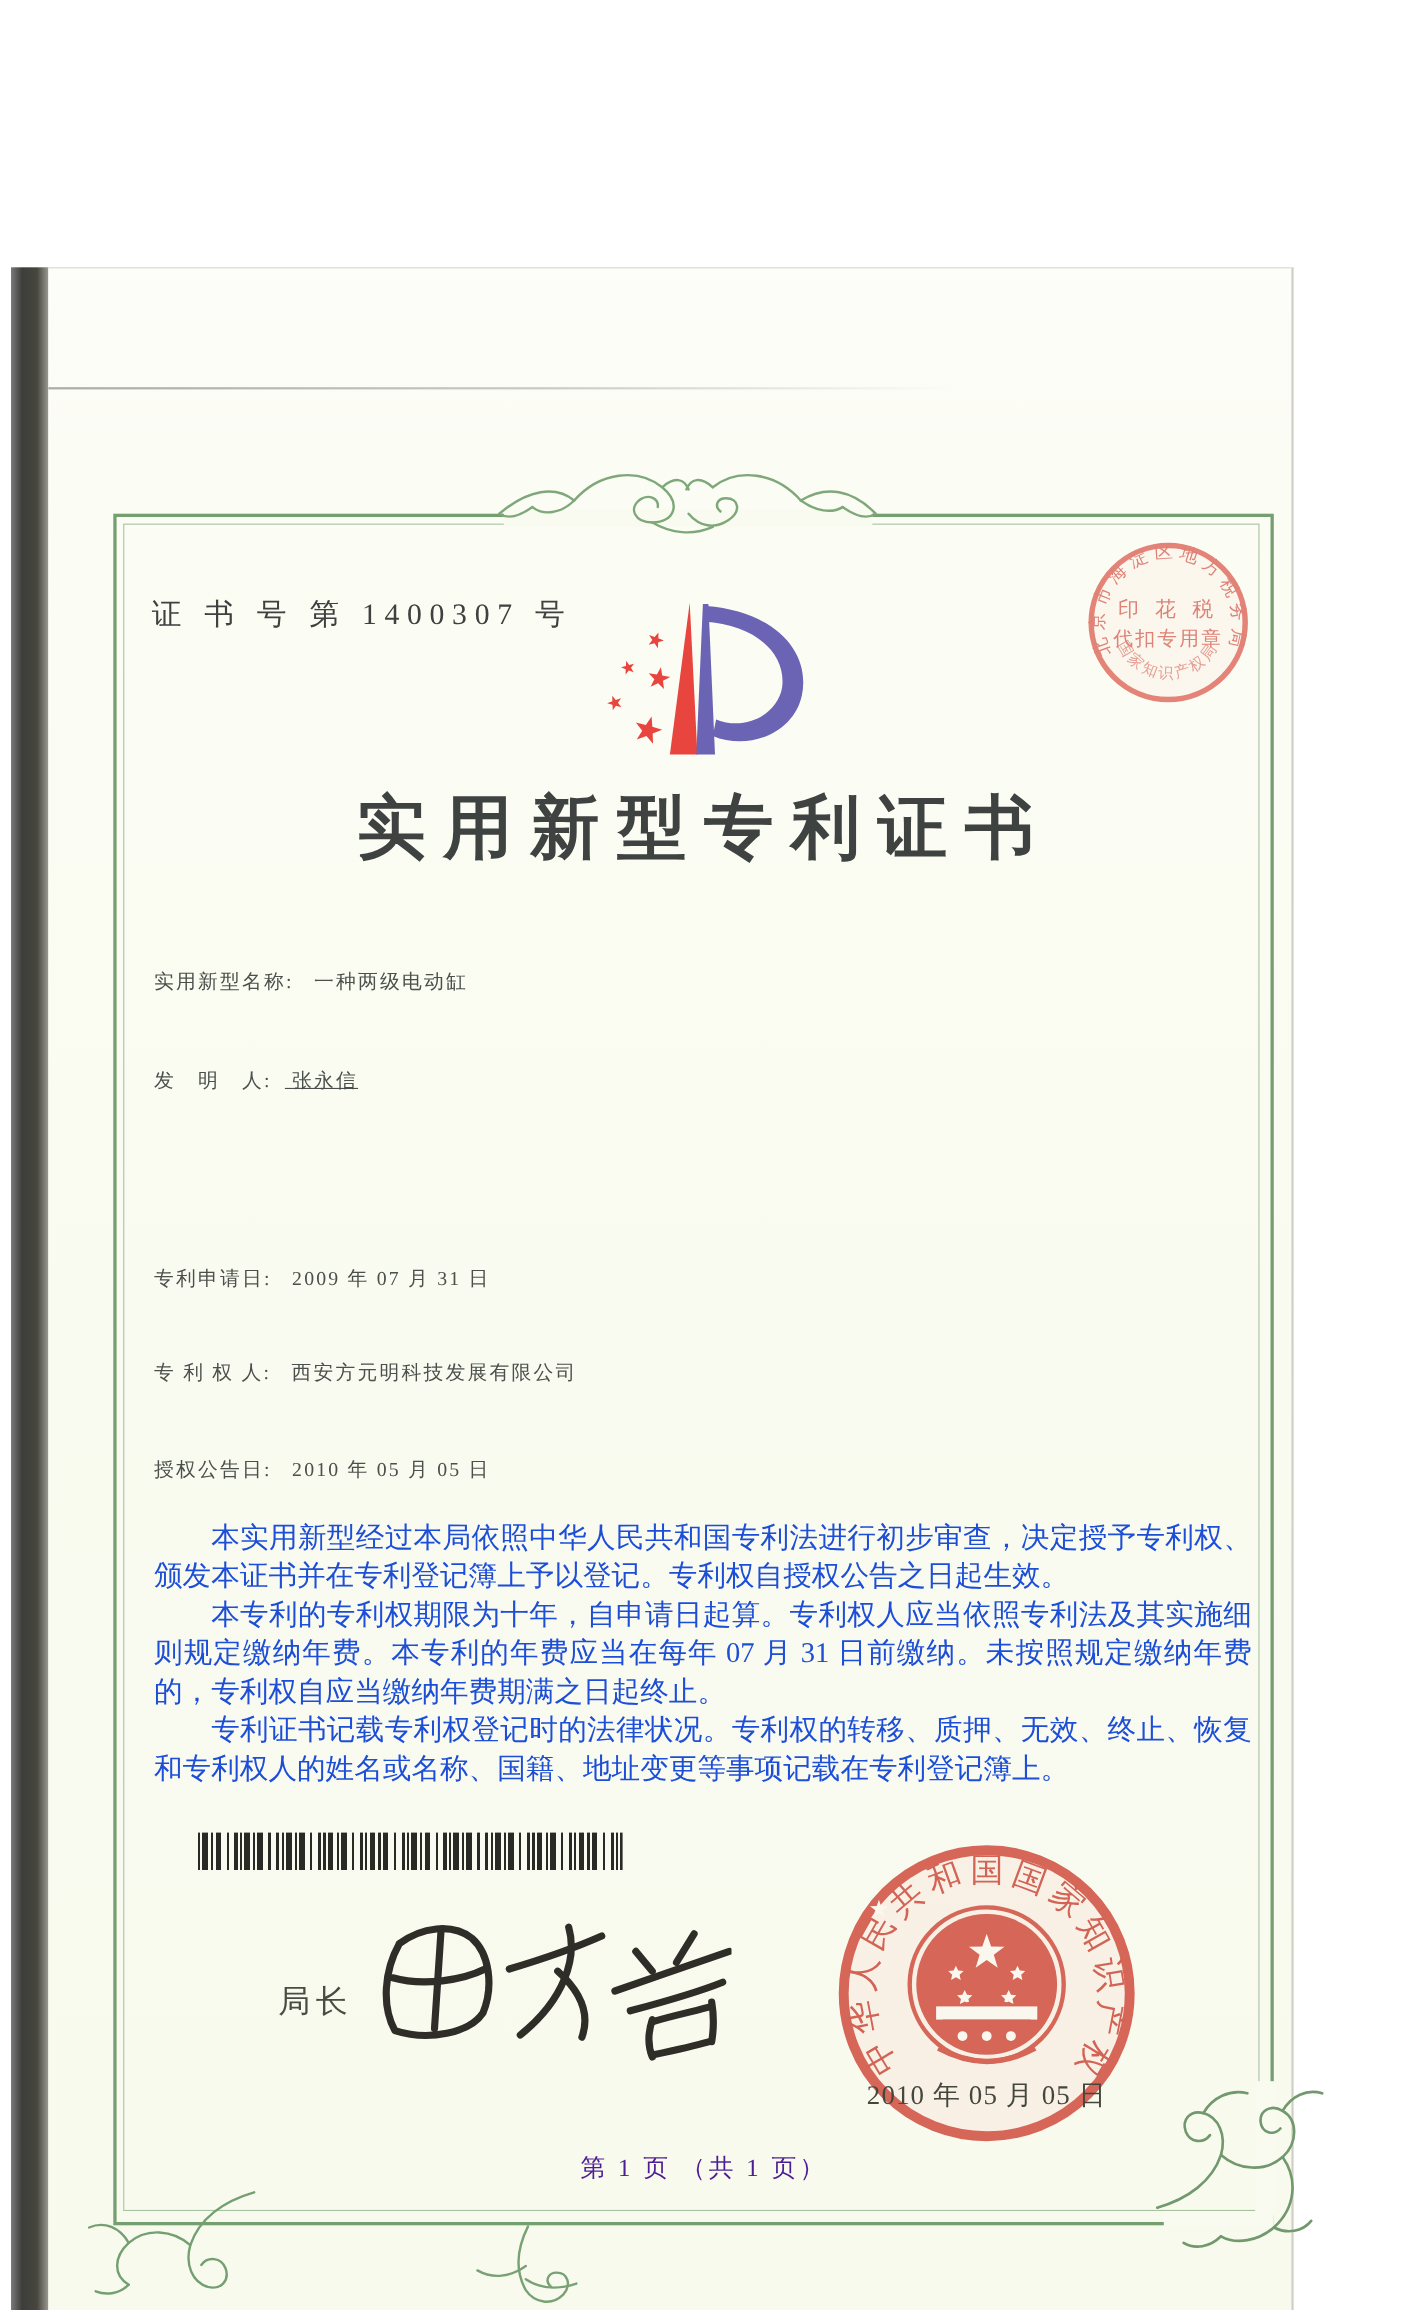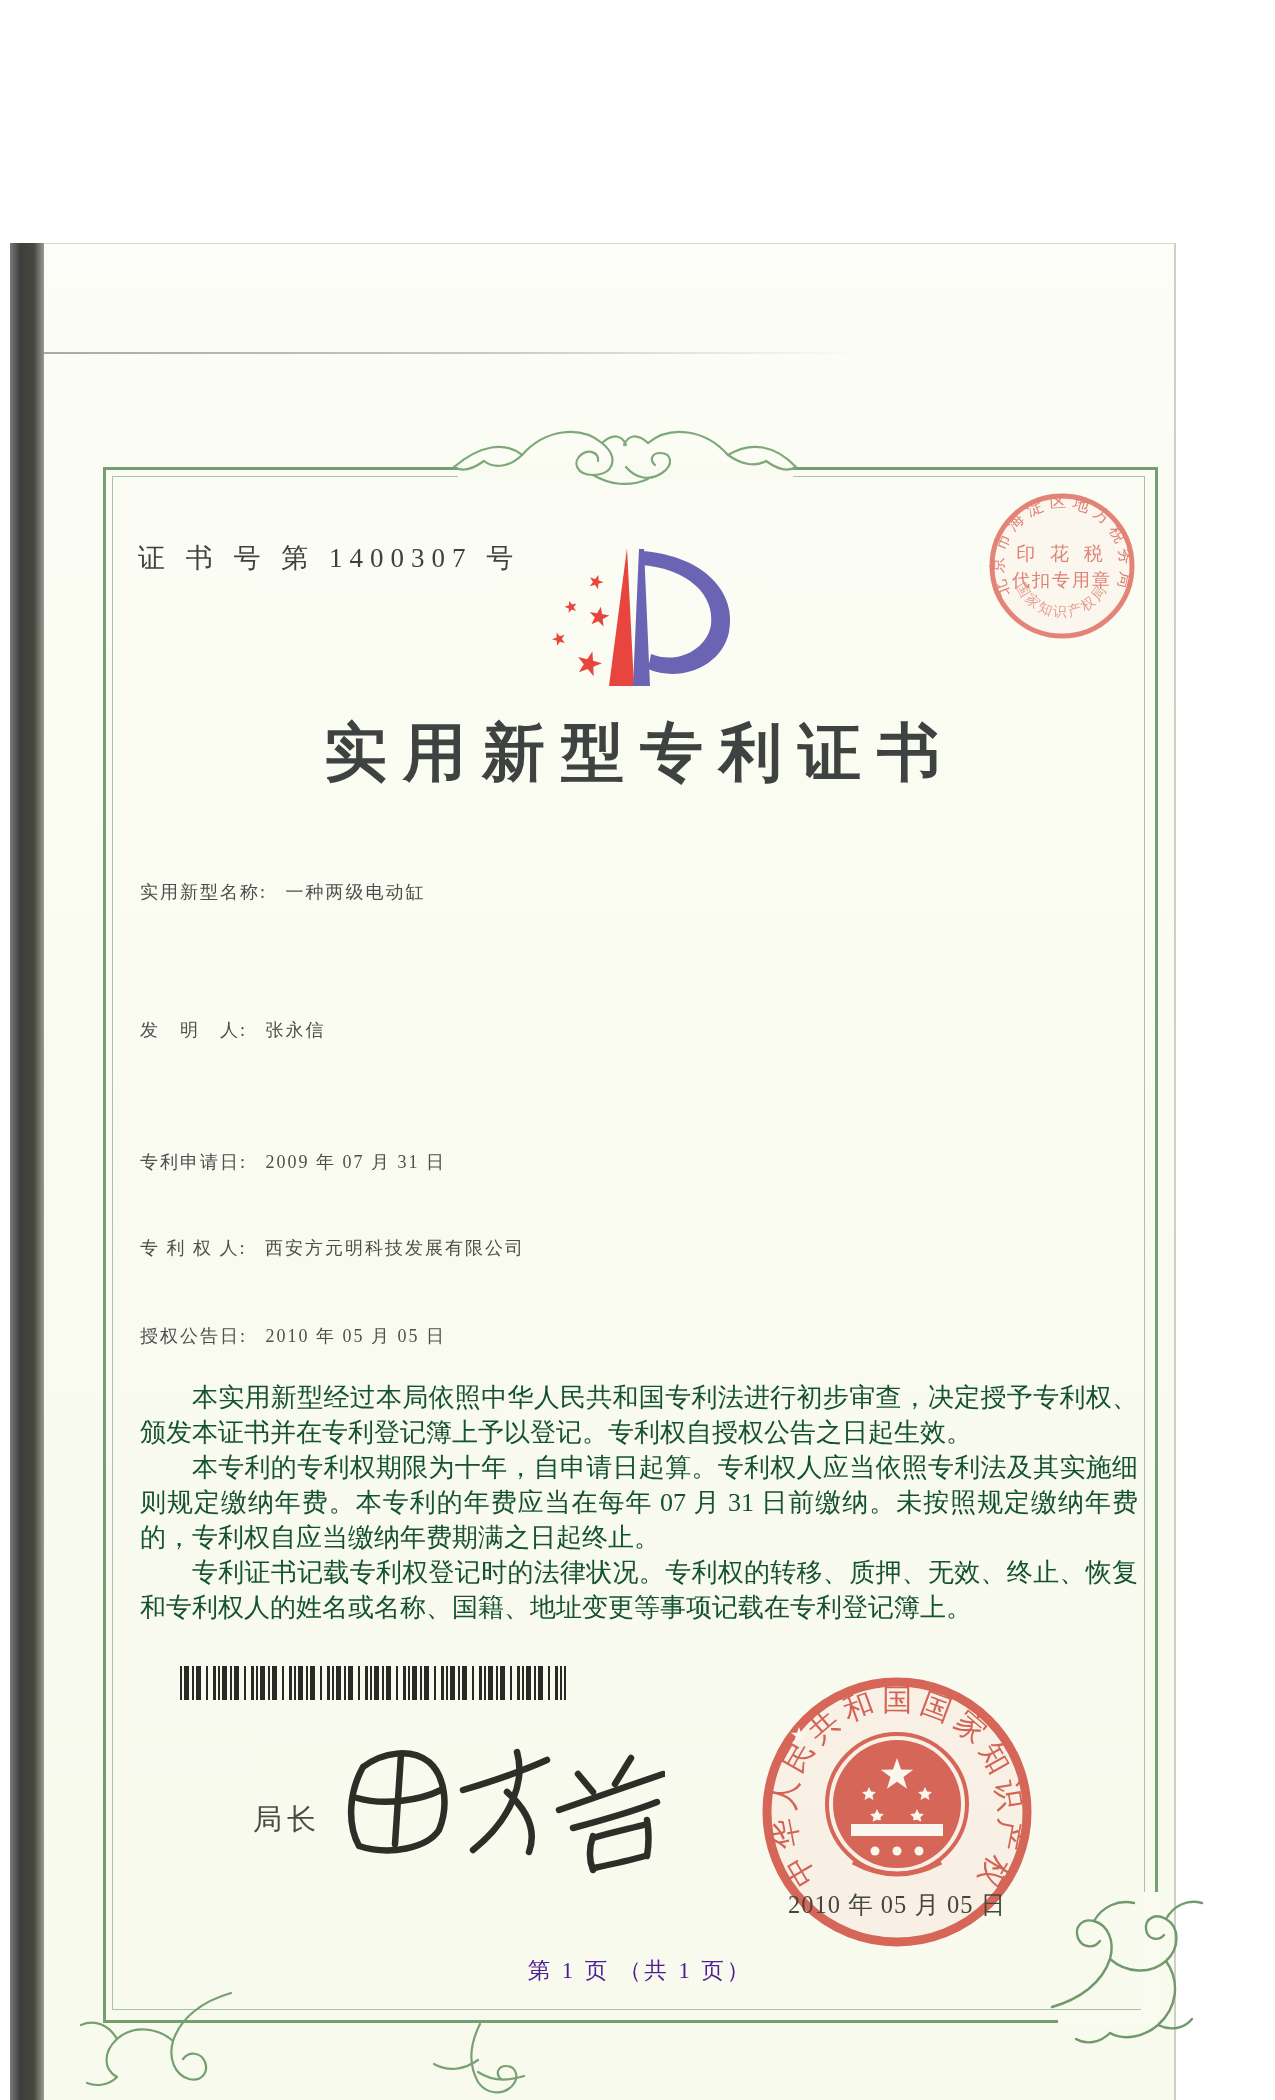--- a/index.html
+++ b/index.html
@@ -17,21 +17,21 @@
       background:linear-gradient(90deg,#8f8f8b 0,#b9b9b2 55%,rgba(200,200,195,0) 100%);opacity:.75;}
   
   .frame-outer{left:103px;top:467px;width:1049px;height:1550px;border:3.5px solid #74a071;}
   .frame-inner{left:112px;top:476px;width:1031px;height:1532px;border:1.5px solid #a8c2a2;}
   .line-mask{background:#fafbf0;}
   .cert-no{left:138px;top:540px;font-size:27px;letter-spacing:7px;color:#404040;}
   .title{left:140px;top:710px;width:1000px;text-align:center;font-size:63px;font-weight:600;
       letter-spacing:16px;color:#3e4241;}
   .field{left:140px;width:1000px;font-size:18px;color:#4b504c;letter-spacing:2px;white-space:nowrap;}
   .field .lab{display:inline-block;margin-right:12px;}
-  .body-text{left:140px;top:1380px;width:998px;font-size:26px;line-height:35px;color:#14532d;}
+  .body-text{left:140px;top:1380px;width:998px;font-size:26px;line-height:35px;color:#1d4ed8;}
   .body-text p{margin:0;text-indent:2em;text-align:justify;}
   .barcode{left:180px;top:1666px;width:386px;height:34px;
       background:repeating-linear-gradient(90deg,
         #292926 0 2px,transparent 2px 4px,
         #292926 4px 9px,transparent 9px 12px,
         #292926 12px 14px,transparent 14px 16px,
         #292926 16px 21px,transparent 21px 26px,
         #292926 26px 28px,transparent 28px 33px,
         #292926 33px 36px,transparent 36px 38px);}
   .sig-label{left:253px;top:1800px;font-size:29px;letter-spacing:5px;color:#4b4b45;}
@@ -135,21 +135,21 @@
     <polygon points="101,7 106,7 112,144 95,144" fill="#6b63b4"></polygon>
     <path d="M104,9 C168,14 199,52 191,90 C184,124 143,141 110,127 L113,112 C140,123 169,107 173,83 C177,53 150,26 102,23 Z" fill="#6b63b4"></path>
   </svg>
 
   <div class="abs title">实用新型专利证书</div>
 
   <div class="abs field" style="top:880px;">
     <span class="lab">实用新型名称:</span>
     <span>一种两级电动缸</span>
   </div>
-  <div class="abs field" style="top:1018px;">
+  <div class="abs field" style="top:970px;text-decoration:underline;">
     <span class="lab">发　明　人:</span>
     <span>张永信</span>
   </div>
   <div class="abs field" style="top:1150px;">
     <span class="lab">专利申请日:</span>
     <span>2009 年 07 月 31 日</span>
   </div>
   <div class="abs field" style="top:1236px;">
     <span class="lab">专 利 权 人:</span>
     <span>西安方元明科技发展有限公司</span>

